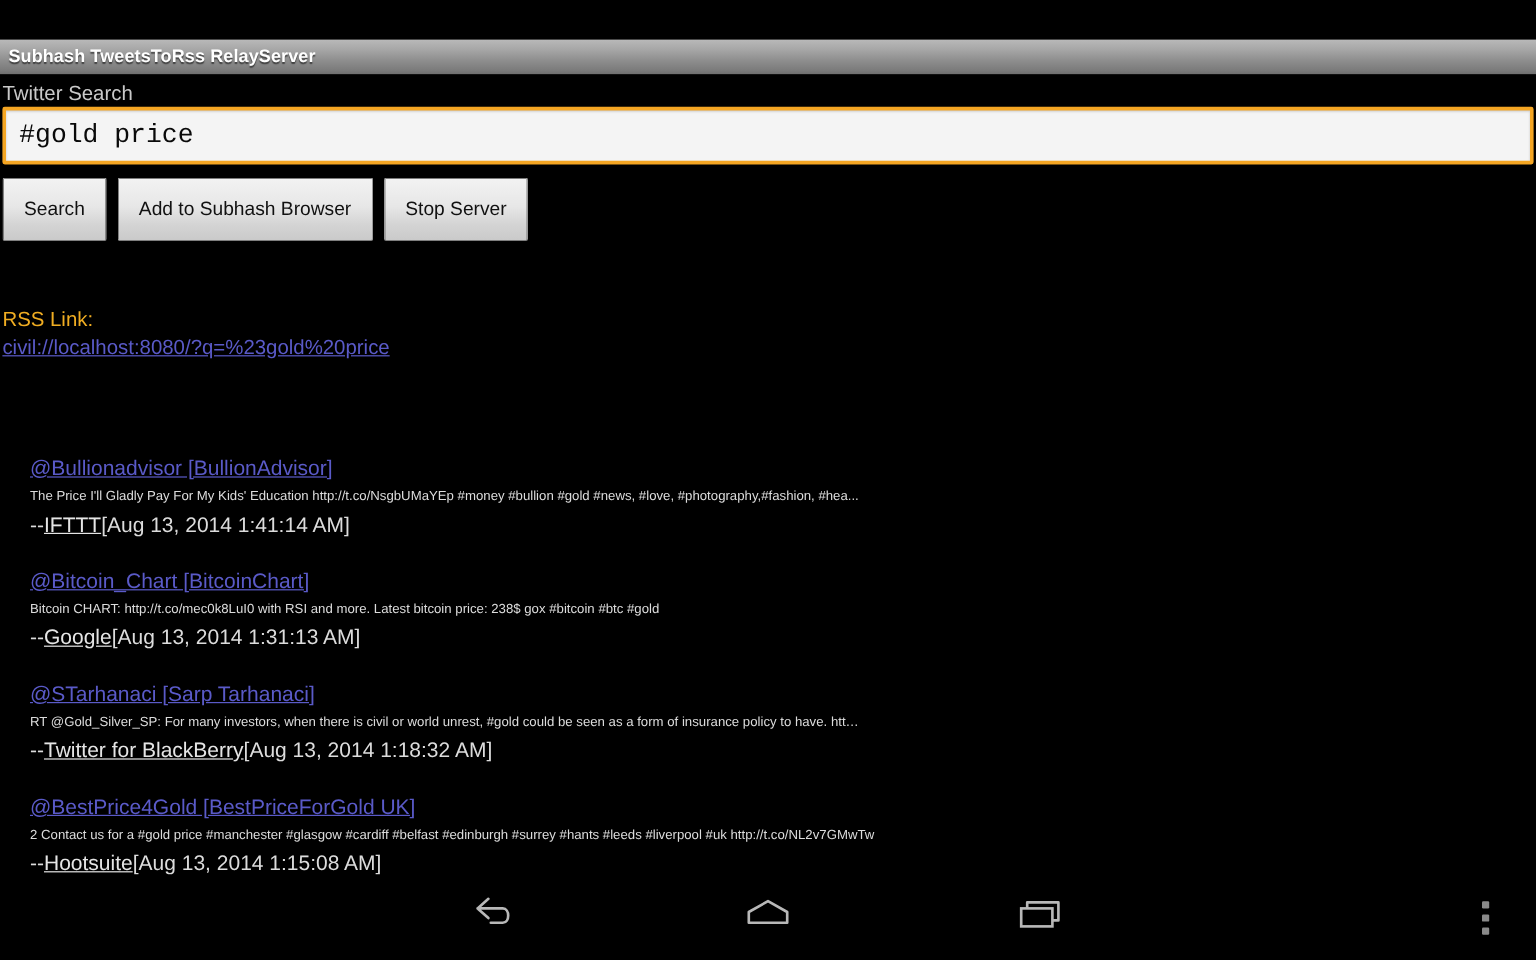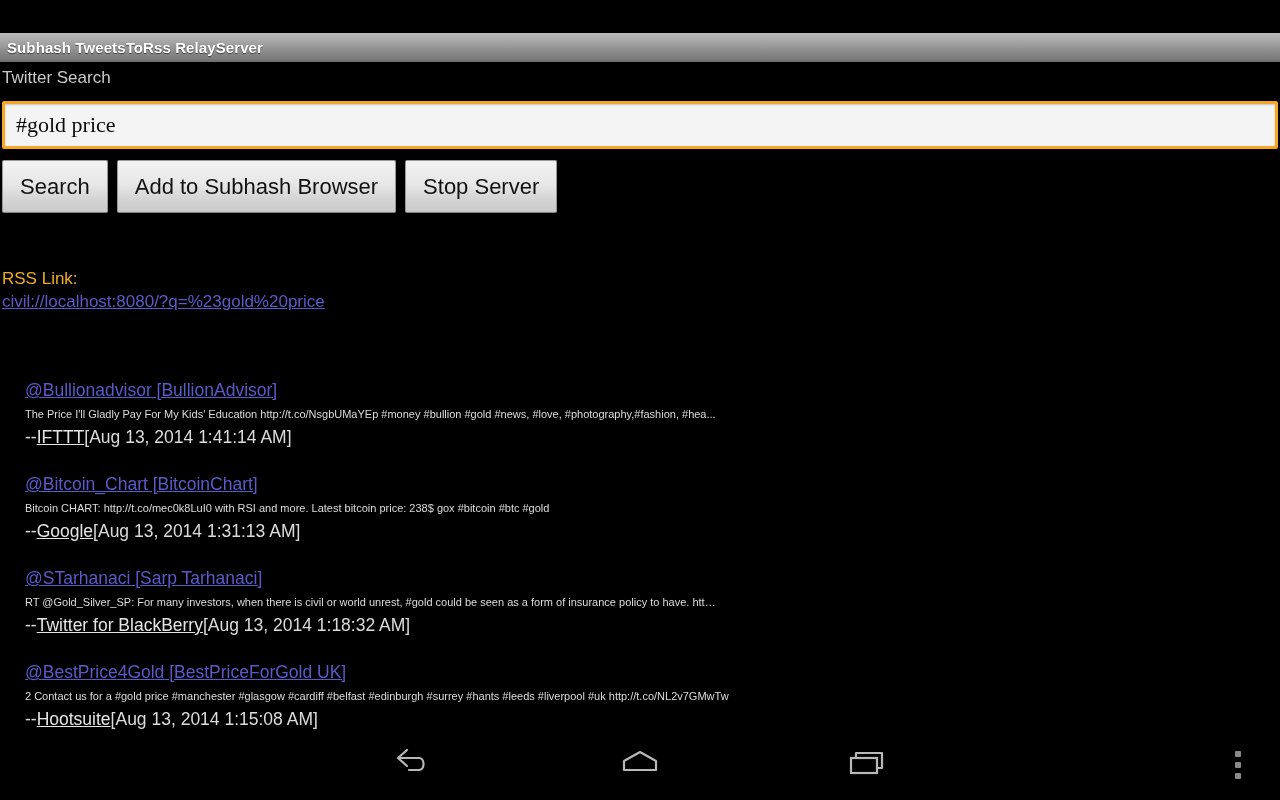--- a/index.html
+++ b/index.html
@@ -52,41 +52,41 @@
     position: relative;
     width: 100%;
     height: 700px;
     background: #000000;
     padding: 0;
   }
 
   .search-label {
     font-size: 17px;
     color: #c9c9c9;
-    padding: 5px 0 12px 2px;
+    padding: 5px 0 0 2px;
     line-height: 22px;
   }
 
   
   .search-input-wrap {
     margin: 0 2px;
     border: 3px solid #f5a623;
     border-radius: 2px;
     background: #f4f4f4;
     height: 48px;
     display: flex;
     align-items: center;
     position: relative;
     box-shadow: inset 0 1px 2px rgba(0,0,0,0.18);
   }
   .search-input {
     border: 0;
     outline: none;
     background: transparent;
-    font-family: Liberation Serif, serif;
+    font-family: Liberation Mono, monospace;
     font-size: 22px;
     color: #0a0a0a;
     width: 100%;
     padding: 0 0 0 11px;
     line-height: 42px;
     caret-color: #000;
   }
 
   
   .button-row {
@@ -98,21 +98,21 @@
     background: linear-gradient(to bottom,
                 #f2f2f2 0%,
                 #e7e7e7 45%,
                 #d4d4d4 75%,
                 #cacaca 100%);
     border: 1px solid #9a9a9a;
     border-bottom-color: #7e7e7e;
     border-radius: 2px;
     color: #111111;
     font-family: "Liberation Sans", sans-serif;
-    font-size: 22px;
+    font-size: 16px;
     height: 53px;
     padding: 0 17px;
     line-height: 51px;
     white-space: nowrap;
     cursor: pointer;
   }
 
   
   .rss-block { padding: 7px 0 0 2px; }
   .rss-label {

